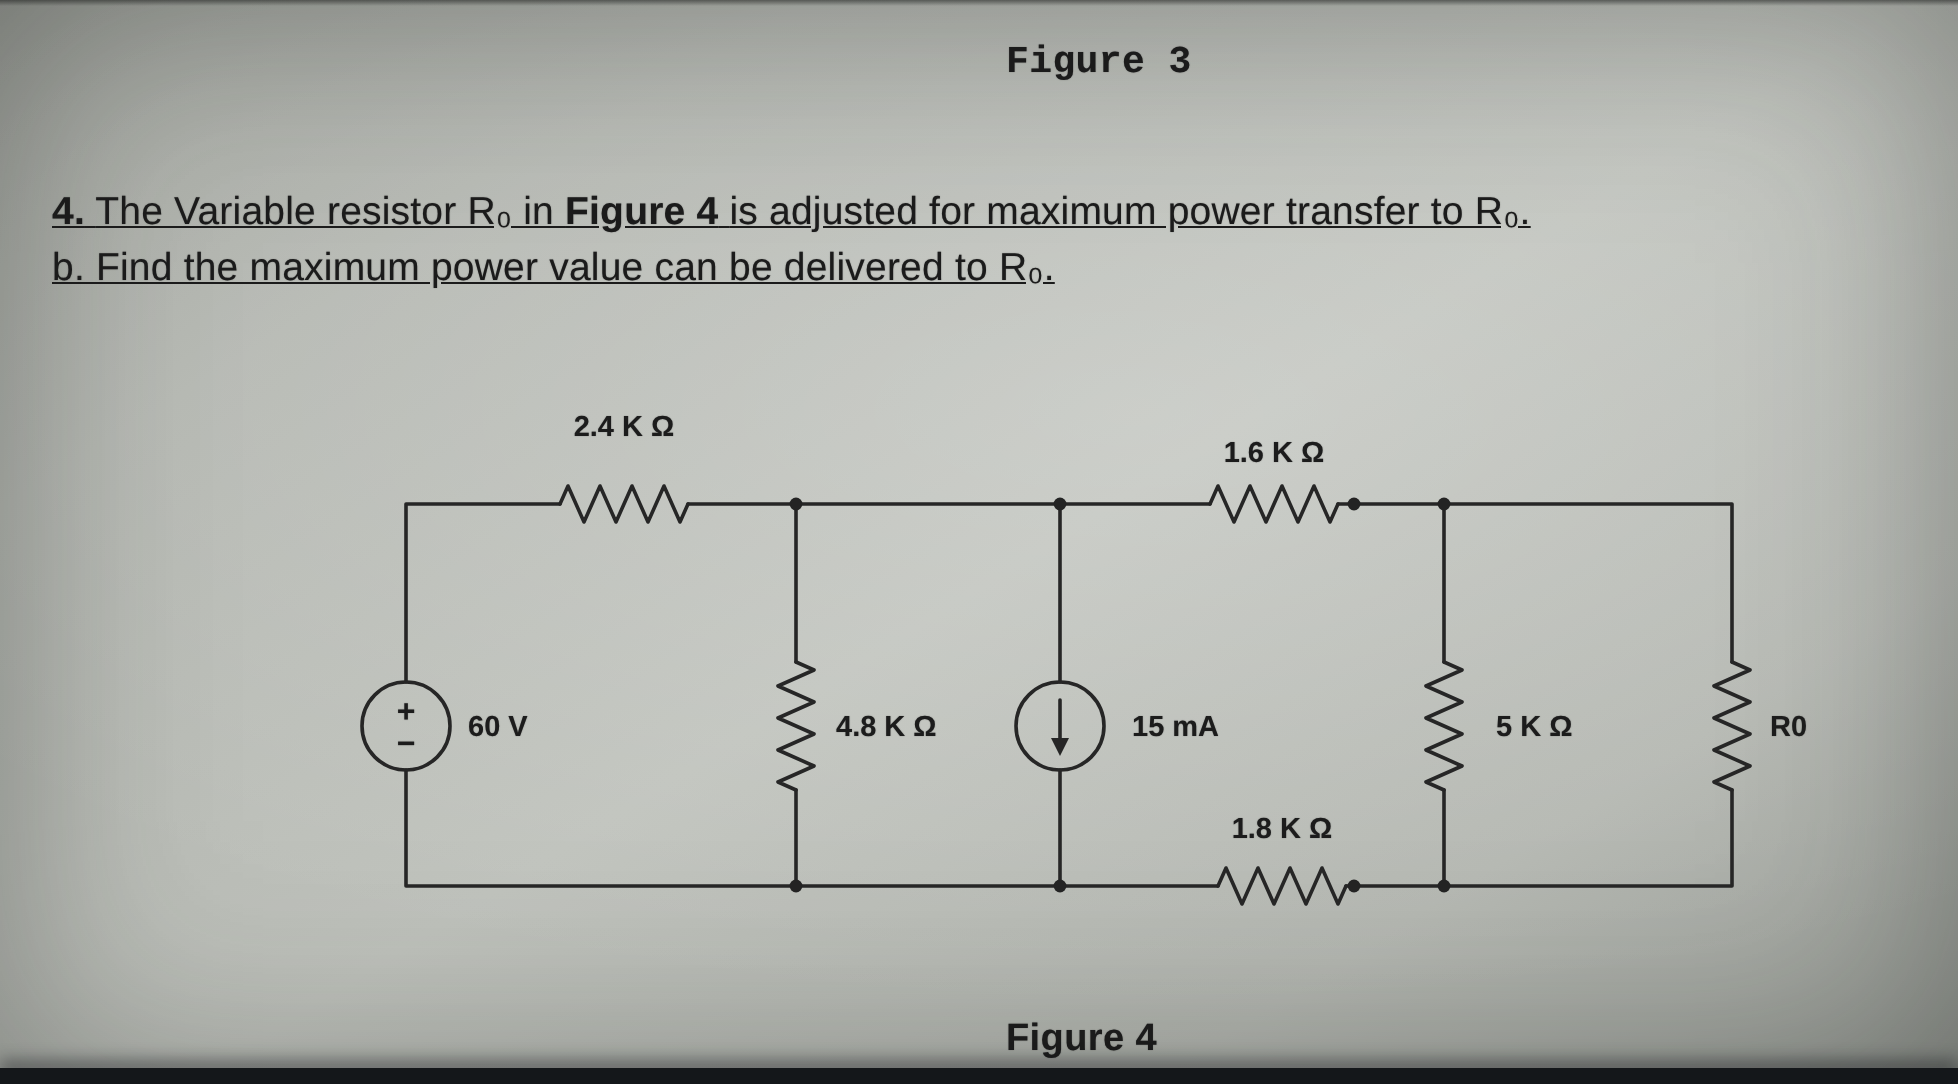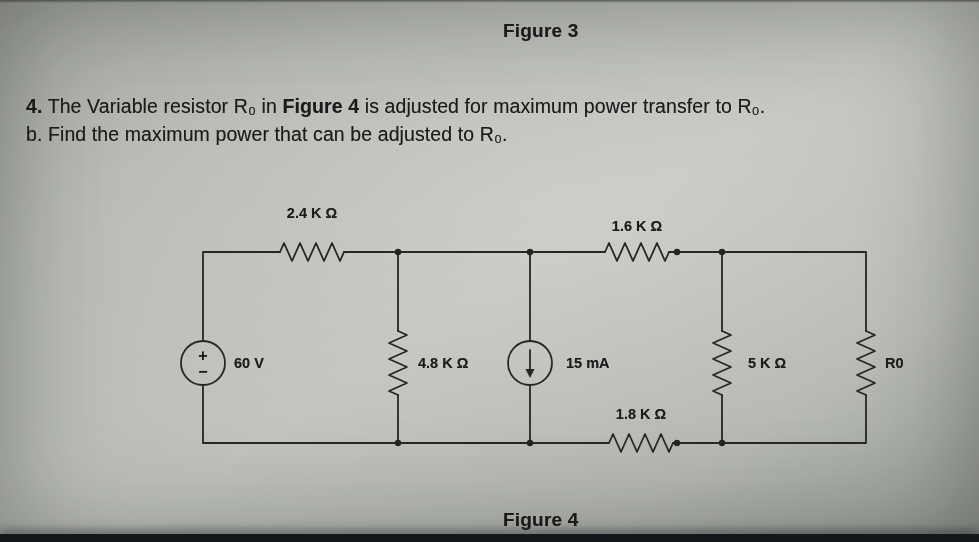--- a/index.html
+++ b/index.html
@@ -12,48 +12,48 @@
     background:
       radial-gradient(120% 90% at 58% 38%, rgba(255,255,255,0.20), rgba(0,0,0,0) 62%),
       linear-gradient(148deg,#a3a6a0 0%, #b4b7b1 22%, #c0c3bd 52%, #b4b7b1 78%, #989c96 100%);
     box-shadow: inset 0 0 110px rgba(25,30,26,0.38);
     text-shadow:0 0 0.6px rgba(25,25,25,0.45);
   }
   .top-edge{position:absolute;top:0;left:0;right:0;height:3px;background:linear-gradient(to bottom,rgba(30,32,30,0.55),rgba(30,32,30,0));}
   .bottom-edge{position:absolute;bottom:0;left:0;right:0;height:8px;background:#14171a;box-shadow:0 -4px 8px rgba(20,23,26,0.45);}
   .fig-title{
     position:absolute;left:503px;top:20px;
-    font-size:19px;font-weight:bold;letter-spacing:0.2px;
+    font-size:19px;font-weight:bold;letter-spacing:0.2px;font-family:Liberation Mono, monospace;
   }
   .fig-caption{
     position:absolute;left:503px;top:509px;
     font-size:19px;font-weight:bold;letter-spacing:0.2px;
   }
   .problem{
     position:absolute;left:26px;top:93px;width:945px;
-    font-size:19.5px;line-height:27.5px;letter-spacing:0.1px;
+    font-size:19.5px;line-height:27.5px;letter-spacing:0.1px;text-decoration:underline;
   }
   .problem b{font-weight:bold;}
   svg.circuit{position:absolute;left:0;top:0;}
   .wire{stroke:#262626;stroke-width:1.8;fill:none;stroke-linecap:round;stroke-linejoin:round;}
   .dot{fill:#232323;stroke:none;}
   .clabel{font-family:"Liberation Sans","DejaVu Sans",sans-serif;font-size:14.5px;font-weight:bold;fill:#1c1c1c;}
   .srclabel{font-family:"Liberation Sans","DejaVu Sans",sans-serif;font-size:16px;font-weight:bold;fill:#1c1c1c;}
 </style>
 </head>
 <body>
 
 <div class="photo">
   <div class="top-edge"></div>
 
   <div class="fig-title">Figure 3</div>
 
   <div class="problem">
     <div><b>4.</b> <span>The Variable resistor R₀ in</span> <b>Figure 4</b> <span>is adjusted for maximum power transfer to R₀.</span></div>
-    <div>b. Find the maximum power that can be adjusted to R₀.</div>
+    <div>b. Find the maximum power value can be delivered to R₀.</div>
   </div>
 
   <svg class="circuit" width="979" height="542" viewBox="0 0 979 542">
 
     <path class="wire" d="
       M203 252 H280  M344 252 H605  M669 252 H866
       M203 443 H609  M673 443 H866
       M203 252 V341  M203 385 V443
       M398 252 V331  M398 395 V443
       M530 252 V341  M530 385 V443

